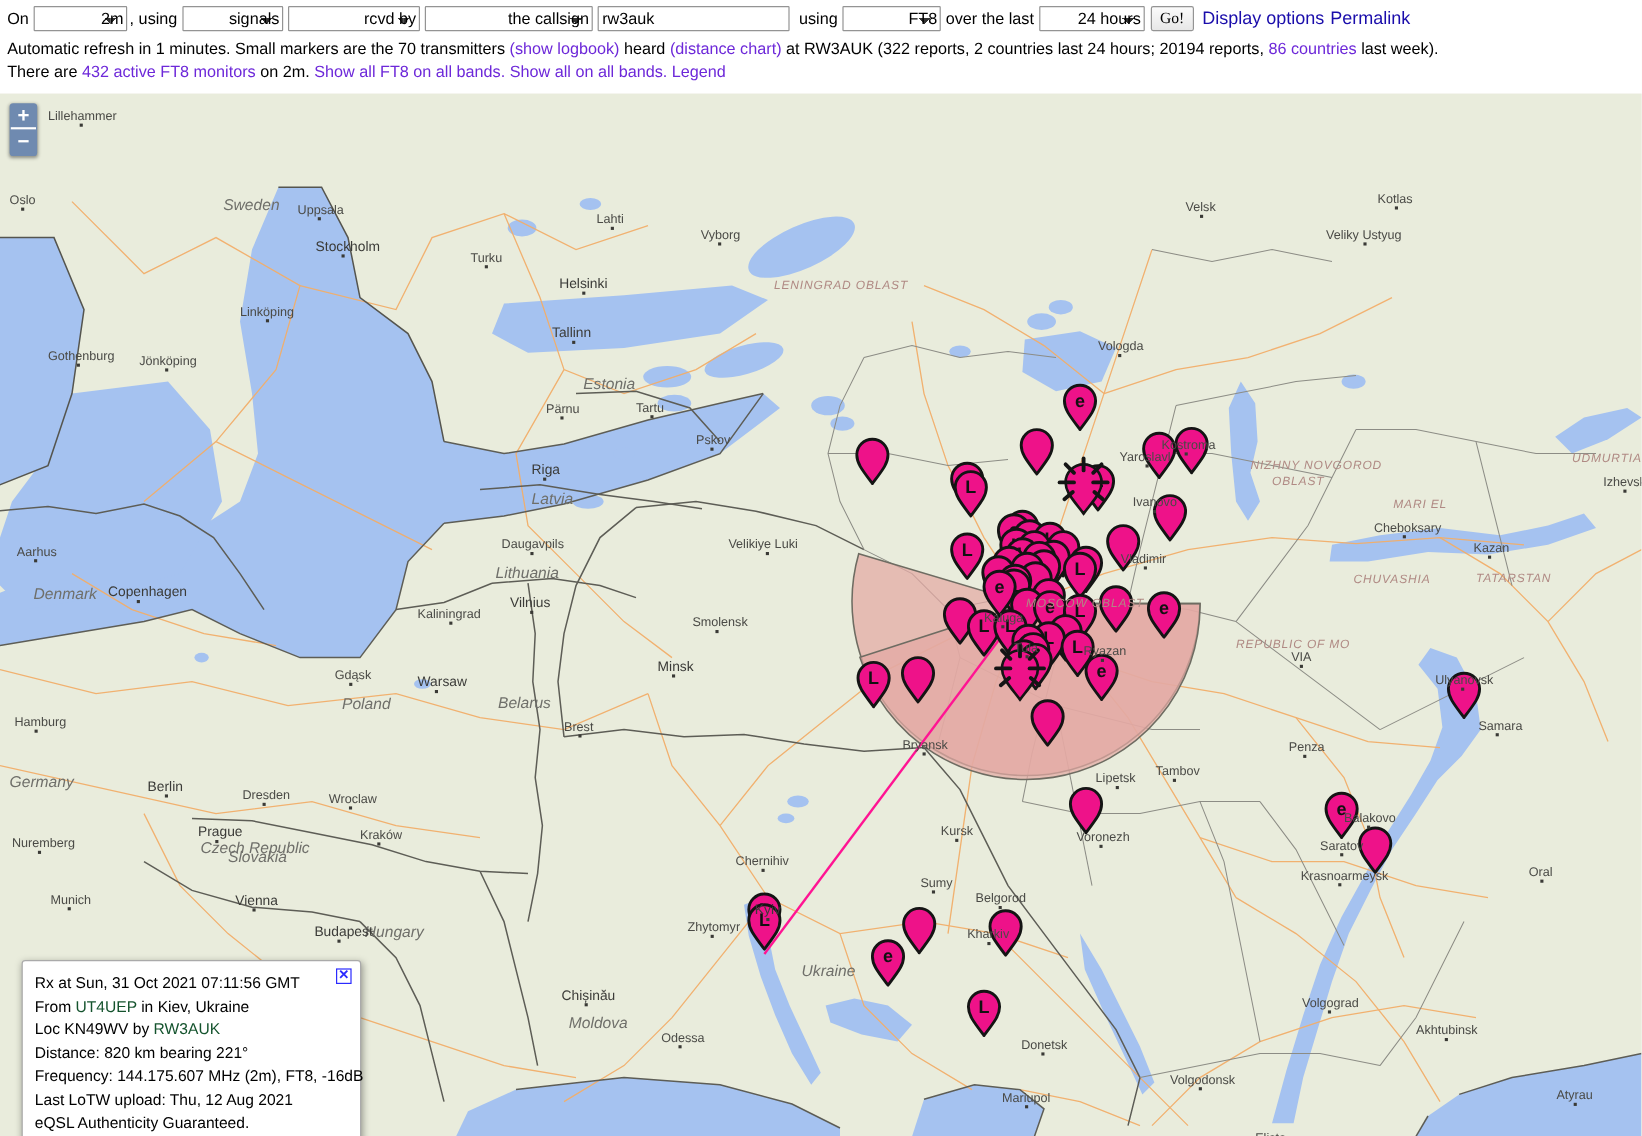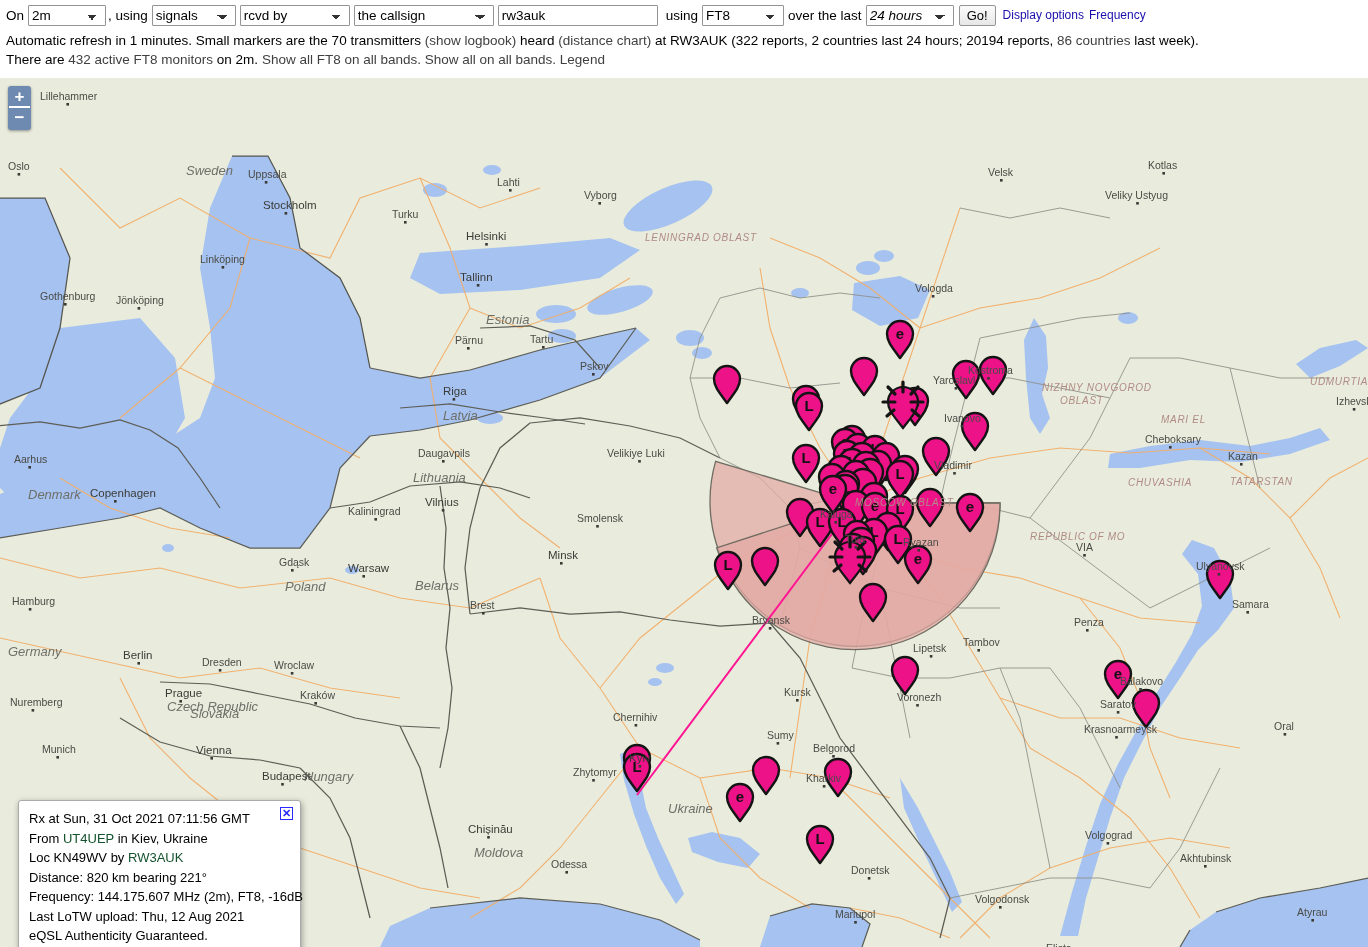--- a/index.html
+++ b/index.html
@@ -45,66 +45,67 @@
     appearance: none;
     -webkit-appearance: none;
     background-image:
       linear-gradient(45deg, transparent 50%, #333 50%),
       linear-gradient(135deg, #333 50%, transparent 50%);
     background-position:
       calc(100% - 13px) 9px,
       calc(100% - 8px) 9px;
     background-size: 5px 5px, 5px 5px;
     background-repeat: no-repeat;
+    text-align: right;
   }
   .q-select.band { width: 78px; }
   .q-select.show { width: 84px; }
   .q-select.dir { width: 110px; }
   .q-select.what { width: 140px; }
   .q-select.mode { width: 82px; }
-  .q-select.period { width: 88px; font-style: italic; }
+  .q-select.period { width: 88px; }
   .q-input {
     font-family: "Liberation Sans", sans-serif;
     font-size: 13.5px;
     height: 21px;
     width: 160px;
     border: 1px solid #949494;
     background: #fff;
     color: #000;
     padding: 1px 3px;
     border-radius: 1px;
   }
   .q-go {
-    font-family: Liberation Sans, sans-serif;
+    font-family: Liberation Serif, serif;
     font-size: 13px;
     height: 21px;
     padding: 0 7px;
     border: 1px solid #949494;
     background: linear-gradient(#fbfbfb, #e7e7e7);
     color: #000;
     border-radius: 2px;
     cursor: pointer;
   }
   .tool-link {
     color: #1a0dab;
     text-decoration: none;
-    font-size: 12px;
+    font-size: 15px;
     padding-left: 7px;
     cursor: pointer;
   }
 
   .info-line {
     font-size: 13.5px;
     color: #000;
     line-height: 19px;
     padding-left: 2px;
     white-space: nowrap;
   }
   .info-line a, .ilink {
-    color: #404040;
+    color: #6d28d9;
     text-decoration: none;
     cursor: pointer;
   }
 
   
   #map {
     position: absolute;
     left: 0; top: 78px;
     width: 1368px;
     height: 869px;
@@ -193,21 +194,21 @@
     <select class="q-select what"><option>the callsign</option></select>
     <span style="width:4px"></span>
     <input class="q-input" type="text" value="rw3auk" style="">
     <span class="q-label" style="padding-left:8px">using</span>
     <select class="q-select mode"><option>FT8</option></select>
     <span class="q-label" style="padding-left:4px">over the last</span>
     <select class="q-select period"><option>24 hours</option></select>
     <span style="width:5px"></span>
     <button class="q-go">Go!</button>
     <a class="tool-link">Display options</a>
-    <a class="tool-link" style="padding-left:5px">Frequency</a>
+    <a class="tool-link" style="padding-left:5px">Permalink</a>
   </div>
 
   <div class="info-line" style="margin-top:5px">
     <span>Automatic refresh in 1 minutes. Small markers are the 70 transmitters </span><a class="ilink">(show logbook)</a><span> heard </span><a class="ilink">(distance chart)</a><span> at RW3AUK (322 reports, 2 countries last 24 hours; 20194 reports, </span><a class="ilink">86 countries</a><span> last week).</span>
   </div>
 
   <div class="info-line">
     <span>There are </span><a class="ilink">432 active FT8 monitors</a><span> on 2m. </span><a class="ilink">Show all FT8 on all bands.</a><span> </span><a class="ilink">Show all on all bands.</a><span> </span><a class="ilink">Legend</a>
   </div>
 </div>

